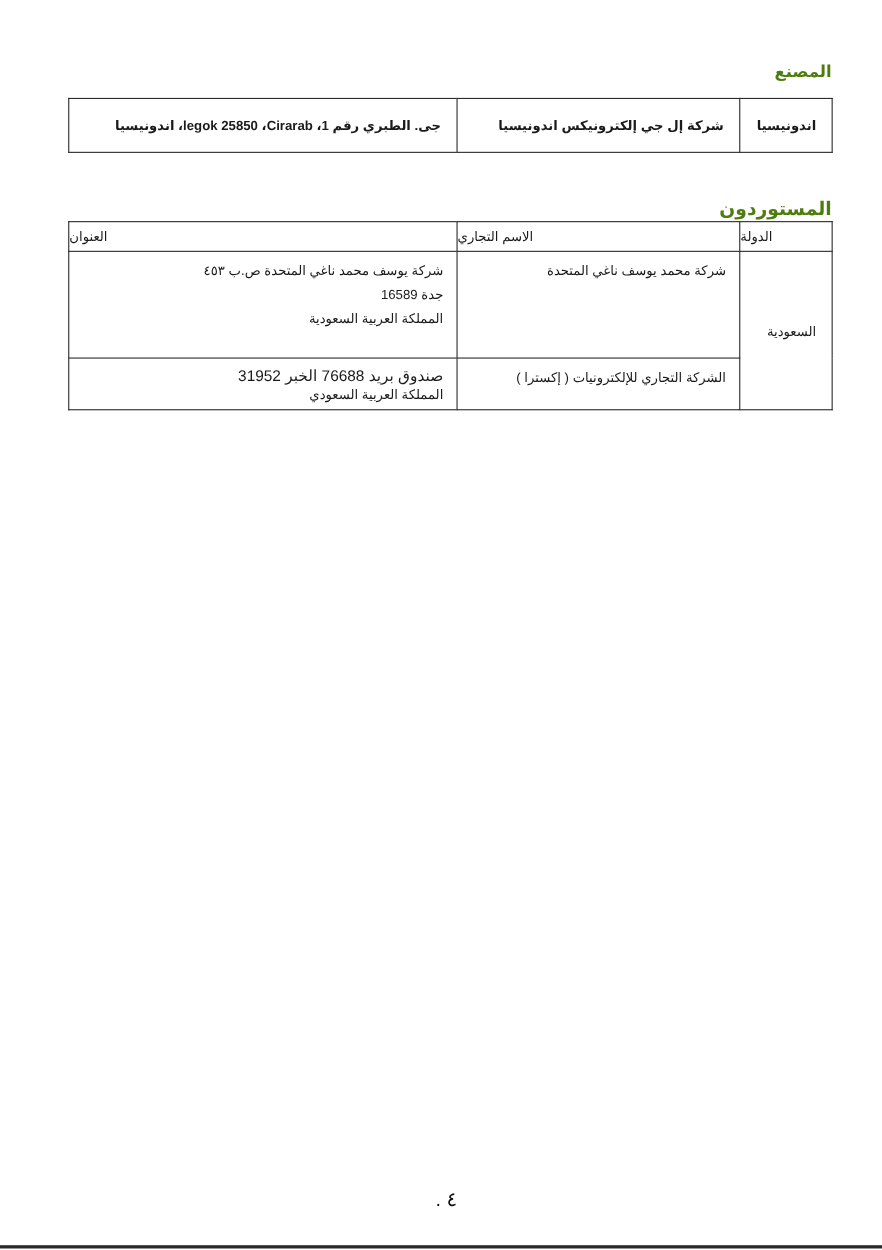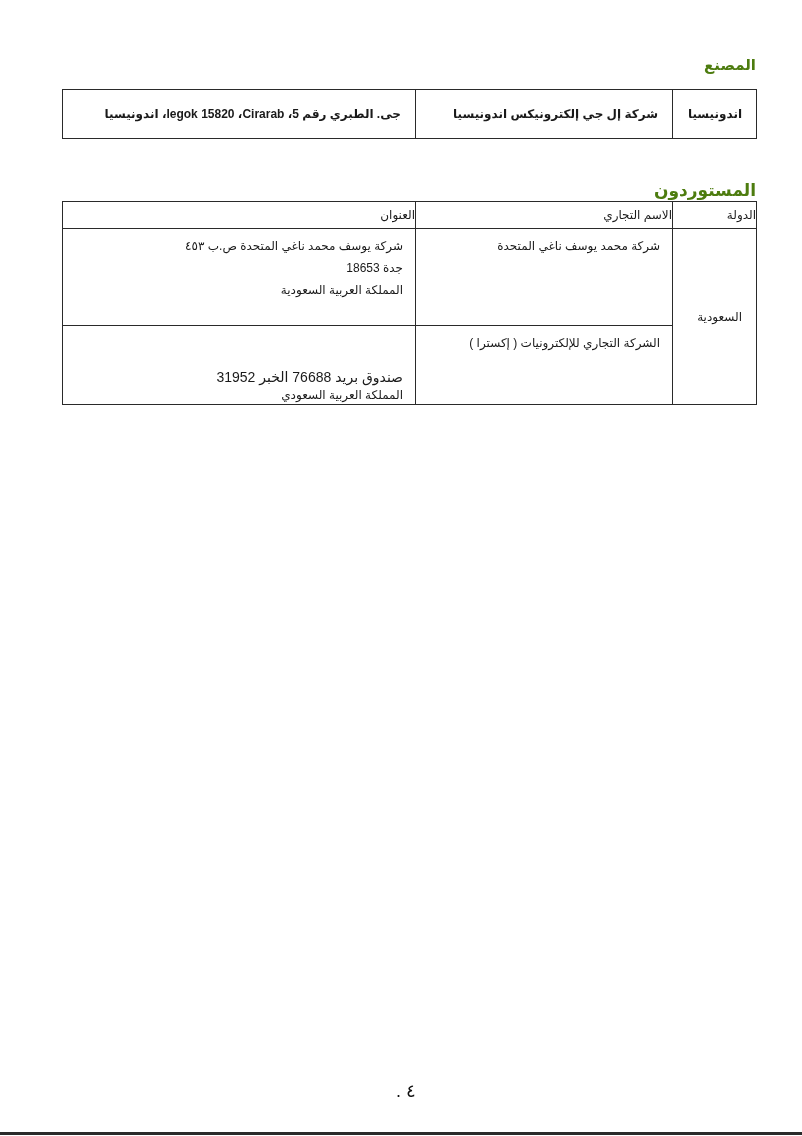--- a/index.html
+++ b/index.html
@@ -52,21 +52,21 @@
       font-weight: bold;
       font-size: 12px;
       padding: 0 14px;
       height: 48px;
     }
     #importers-table {
       top: 201px;
     }
     #importers-table th {
       font-weight: normal;
-      text-align: right;
+      text-align: left;
       font-size: 12px;
       height: 26px;
       vertical-align: middle;
       padding: 0;
     }
     #importers-table td {
       font-size: 12px;
       padding: 6px 12px 0 12px;
       line-height: 22px;
     }
@@ -105,21 +105,21 @@
 <table id="manufacturer-table">
   <colgroup>
     <col class="col-country">
     <col class="col-name">
     <col class="col-addr">
   </colgroup>
   <tbody>
       <tr>
     <td>اندونيسيا</td>
     <td>شركة إل جي إلكترونيكس اندونيسيا</td>
-    <td>جى. الطبري رقم 5، legok 15820 ،Cirarab، اندونيسيا</td>
+    <td>جى. الطبري رقم 1، legok 25850 ،Cirarab، اندونيسيا</td>
   </tr>
 </tbody>
   </table>
 
 <div id="title-importers" class="section-title">المستوردون</div>
 
 <table id="importers-table">
   <colgroup>
     <col class="col-country">
     <col class="col-name">
@@ -129,28 +129,28 @@
       <tr>
     <th>الدولة</th>
     <th>الاسم التجاري</th>
     <th>العنوان</th>
   </tr>
   <tr class="row1">
     <td class="country" rowspan="2">السعودية</td>
     <td>شركة محمد يوسف ناغي المتحدة</td>
     <td>
       <span class="addr-line">شركة يوسف محمد ناغي المتحدة ص.ب ٤٥٣</span>
-      <span class="addr-line">جدة 18653</span>
+      <span class="addr-line">جدة 16589</span>
       <span class="addr-line">المملكة العربية السعودية</span>
     </td>
   </tr>
   <tr class="row2">
     <td>الشركة التجاري للإلكترونيات ( إكسترا )</td>
     <td style="line-height:18px;">
-      <span class="addr-line" style="font-size:14px;margin-top:36px;">صندوق بريد 76688 الخبر 31952</span>
+      <span class="addr-line" style="font-size:14px;">صندوق بريد 76688 الخبر 31952</span>
       <span class="addr-line">المملكة العربية السعودي</span>
     </td>
   </tr>
 </tbody>
   </table>
 
 <div class="page-number">٤ .</div>
 
 <div class="bottom-rule"></div>
 

